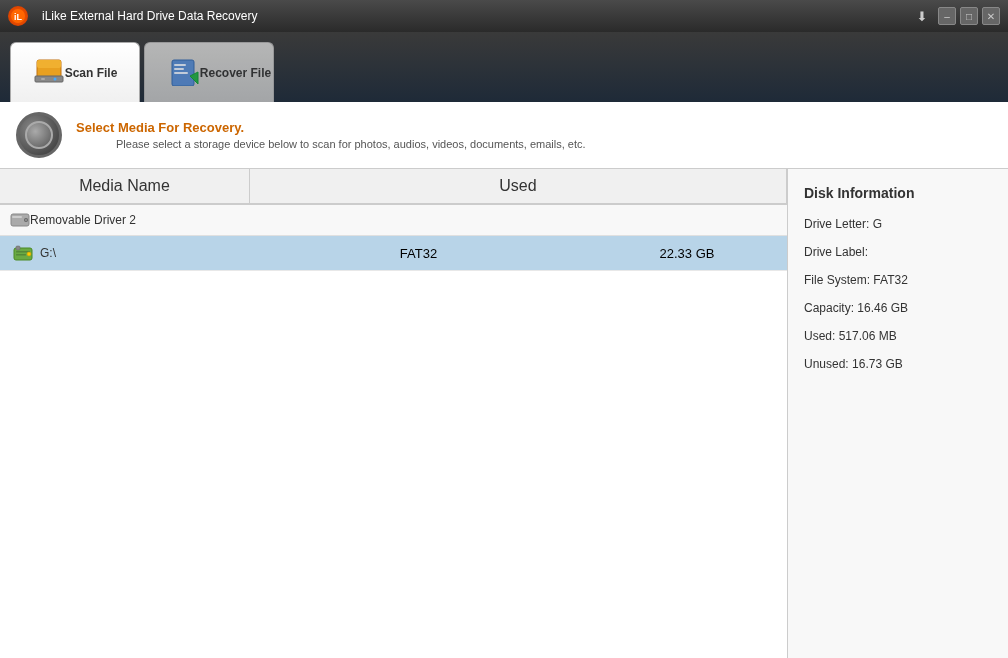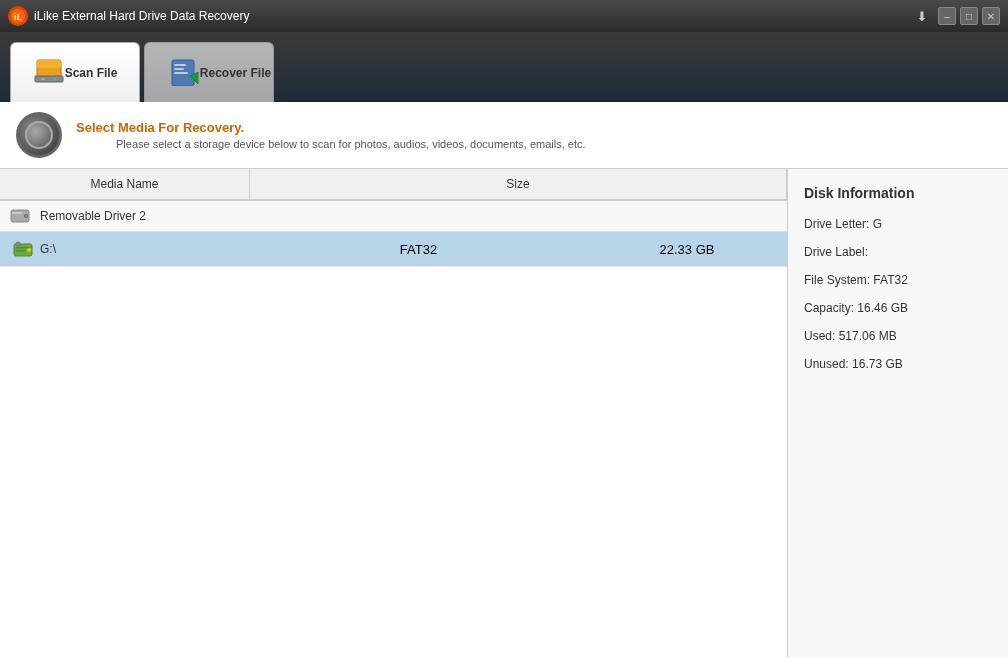--- a/index.html
+++ b/index.html
@@ -19,21 +19,21 @@
       height: 32px;
       display: flex;
       align-items: center;
       padding: 0 8px;
       color: white;
       user-select: none;
     }
     #title-bar .app-icon {
       width: 20px;
       height: 20px;
-      margin-right: 6px;
+      margin-right: 14px;
       background: radial-gradient(circle, #ff6600, #cc3300);
       border-radius: 50%;
       display: flex;
       align-items: center;
       justify-content: center;
       font-size: 10px;
       color: white;
       font-weight: bold;
       text-decoration: underline;
     }
@@ -179,41 +179,41 @@
       border-right: 1px solid #ccc;
       background: white;
     }
     #table-header {
       display: flex;
       background: #f0f0f0;
       border-bottom: 2px solid #ccc;
     }
     .th {
       padding: 8px 12px;
-      font-size: 12px;
+      font-size: 16px;
       color: #333;
       text-align: center;
       border-right: 1px solid #ccc;
     }
     .th-media { width: 250px; }
     .th-type { flex: 1; }
     .th-size { width: 200px; }
 
     #table-body {
       flex: 1;
       overflow-y: auto;
     }
 
     .group-row {
       display: flex;
       align-items: center;
       padding: 7px 10px;
       background: #f8f8f8;
       border-bottom: 1px solid #e0e0e0;
-      gap: 10px;
+      gap: 0;
     }
     .group-label {
       font-size: 12px;
       color: #333;
       font-weight: normal;
     }
 
     .drive-row {
       display: flex;
       align-items: center;
@@ -330,21 +330,21 @@
       <div class="headline">Select Media For Recovery.</div>
       <div class="subtext">Please select a storage device below to scan for photos, audios, videos, documents, emails, etc.</div>
     </div>
   </div>
 
   <div id="content-area">
 
     <div id="table-area">
       <div id="table-header">
         <div class="th th-media">Media Name</div>
-        <div class="th th-type">Size</div>
+        <div class="th th-type">Used</div>
       </div>
       <div id="table-body">
 
         <div class="group-row">
           <div class="hdd-icon">
             <svg width="20" height="16" viewBox="0 0 20 16">
               <rect x="1" y="2" width="18" height="12" rx="2" fill="#aaa" stroke="#888" stroke-width="1"></rect>
               <rect x="2" y="4" width="10" height="2" rx="1" fill="#ccc"></rect>
               <circle cx="16" cy="8" r="2" fill="#666"></circle>
               <circle cx="16" cy="8" r="1" fill="#999"></circle>

